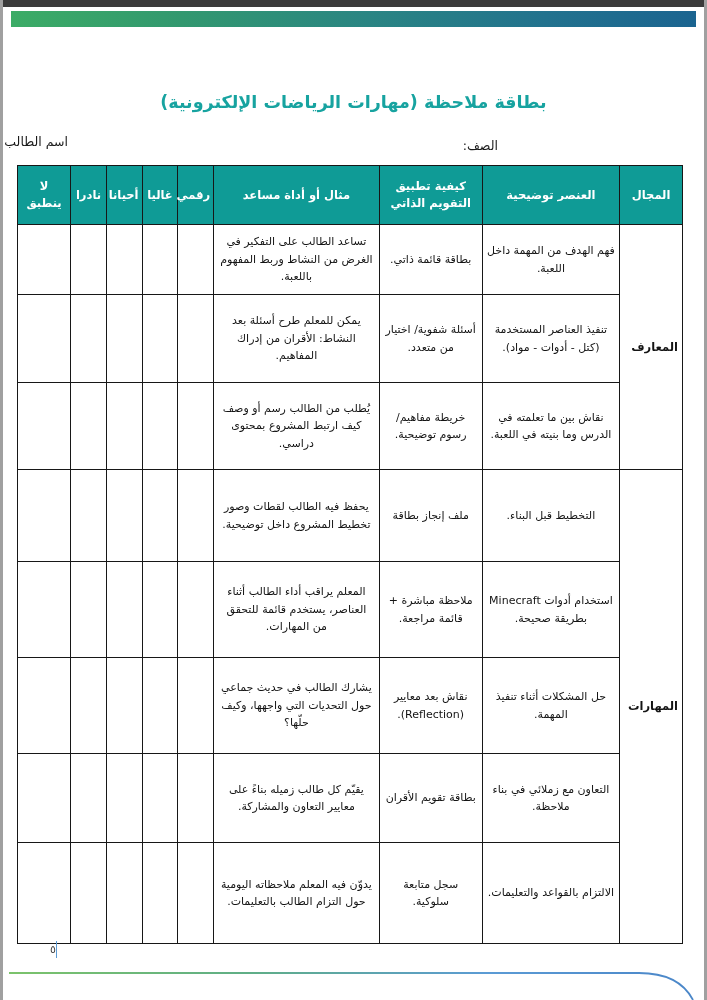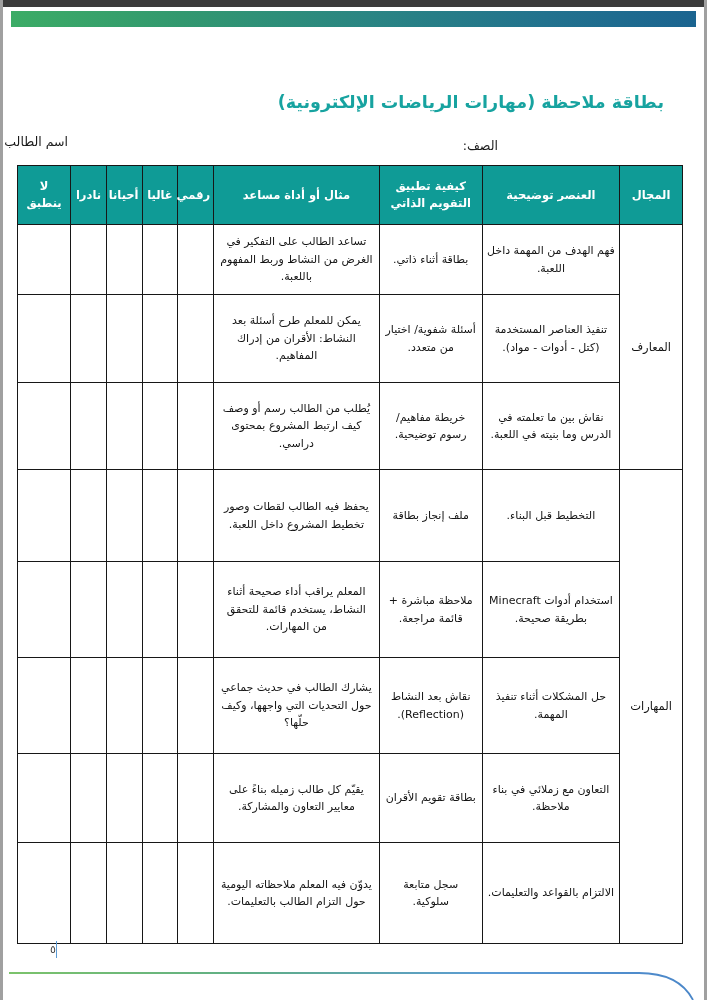--- a/index.html
+++ b/index.html
@@ -34,21 +34,21 @@
     right: 8px;
     height: 16px;
     background: linear-gradient(to left, #1b6490 0%, #22728e 22%, #2a8583 48%, #32986f 75%, #3cac66 100%);
   }
   
   .doc-title {
     position: absolute;
     top: 92px;
     right: 40px;
     left: 40px;
-    text-align: right;
+    text-align: center;
     color: #17a3a0;
     font-size: 17.5px;
     font-weight: bold;
     letter-spacing: 0px;
     direction: rtl;
   }
   
   .meta-line {
     position: absolute;
     top: 134px;
@@ -95,21 +95,22 @@
     background: #0f9b96;
     color: #ffffff;
     font-weight: bold;
     font-size: 11.5px;
     line-height: 1.45;
     height: 54px;
     padding: 2px 3px;
   }
   .obs-table tbody td.domain-cell {
     font-size: 11.5px;
-    font-weight: normal;
+    font-weight: bold;
+    text-align: right;
   }
   .obs-table tbody td.rating-cell {
     background: #ffffff;
   }
   
   col.c-domain   { width: 58px; }
   col.c-element  { width: 127px; }
   col.c-method   { width: 95px; }
   col.c-tool     { width: 153px; }
   col.c-always   { width: 33px; }
@@ -198,21 +199,21 @@
         <th>أحيانا</th>
         <th>نادرا</th>
         <th>لا ينطبق</th>
       </tr>
     </thead>
     <tbody>
 
       <tr class="r-h1">
         <td class="domain-cell" rowspan="3">المعارف</td>
         <td>فهم الهدف من المهمة داخل اللعبة.</td>
-        <td>بطاقة أثناء ذاتي.</td>
+        <td>بطاقة قائمة ذاتي.</td>
         <td>تساعد الطالب على التفكير في الغرض من النشاط وربط المفهوم باللعبة.</td>
         <td class="rating-cell"></td>
         <td class="rating-cell"></td>
         <td class="rating-cell"></td>
         <td class="rating-cell"></td>
         <td class="rating-cell"></td>
       </tr>
 
       <tr class="r-h2">
         <td>تنفيذ العناصر المستخدمة (كتل - أدوات - مواد).</td>
@@ -233,42 +234,42 @@
         <td class="rating-cell"></td>
         <td class="rating-cell"></td>
         <td class="rating-cell"></td>
         <td class="rating-cell"></td>
       </tr>
 
       <tr class="r-h4">
         <td class="domain-cell" rowspan="5">المهارات</td>
         <td>التخطيط قبل البناء.</td>
         <td>ملف إنجاز بطاقة</td>
-        <td>يحفظ فيه الطالب لقطات وصور تخطيط المشروع داخل اللعبة.</td>
+        <td>يحفظ فيه الطالب لقطات وصور تخطيط المشروع داخل توضيحية.</td>
         <td class="rating-cell"></td>
         <td class="rating-cell"></td>
         <td class="rating-cell"></td>
         <td class="rating-cell"></td>
         <td class="rating-cell"></td>
       </tr>
 
       <tr class="r-h5">
         <td>استخدام أدوات Minecraft بطريقة صحيحة.</td>
         <td>ملاحظة مباشرة + قائمة مراجعة.</td>
-        <td>المعلم يراقب أداء صحيحة أثناء النشاط، يستخدم قائمة للتحقق من المهارات.</td>
+        <td>المعلم يراقب أداء الطالب أثناء العناصر، يستخدم قائمة للتحقق من المهارات.</td>
         <td class="rating-cell"></td>
         <td class="rating-cell"></td>
         <td class="rating-cell"></td>
         <td class="rating-cell"></td>
         <td class="rating-cell"></td>
       </tr>
 
       <tr class="r-h6">
         <td>حل المشكلات أثناء تنفيذ المهمة.</td>
-        <td>نقاش بعد النشاط (Reflection).</td>
+        <td>نقاش بعد معايير (Reflection).</td>
         <td>يشارك الطالب في حديث جماعي حول التحديات التي واجهها، وكيف حلّها؟</td>
         <td class="rating-cell"></td>
         <td class="rating-cell"></td>
         <td class="rating-cell"></td>
         <td class="rating-cell"></td>
         <td class="rating-cell"></td>
       </tr>
 
       <tr class="r-h7">
         <td>التعاون مع زملائي في بناء ملاحظة.</td>

